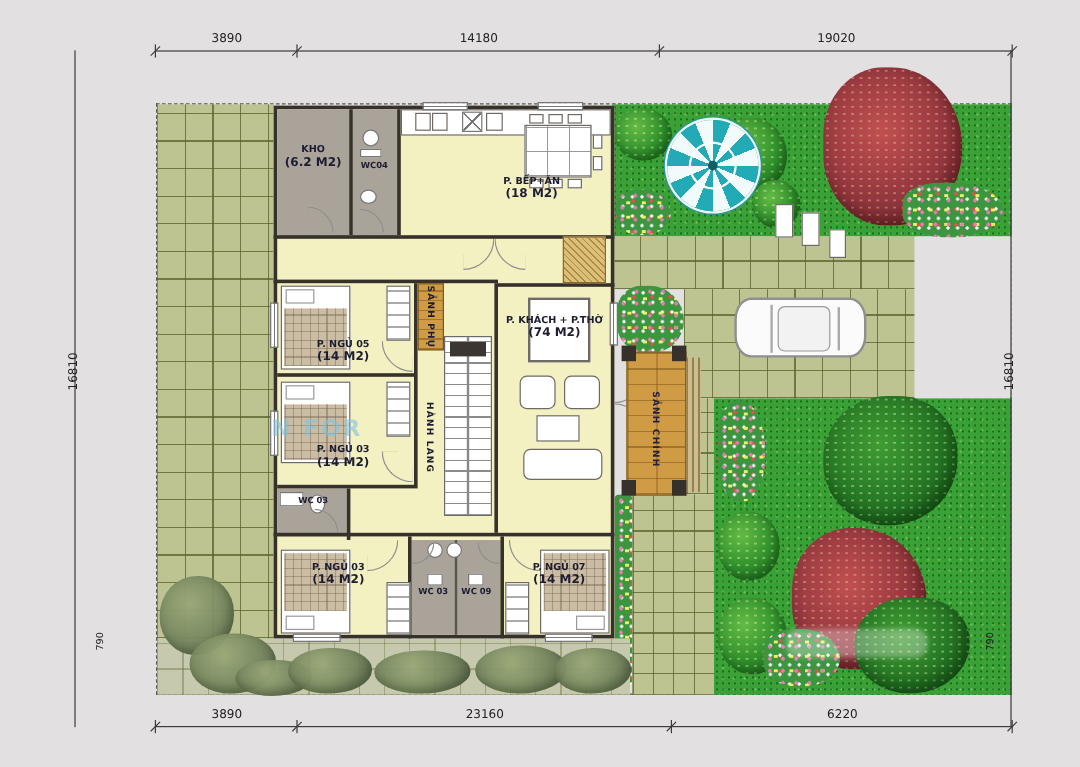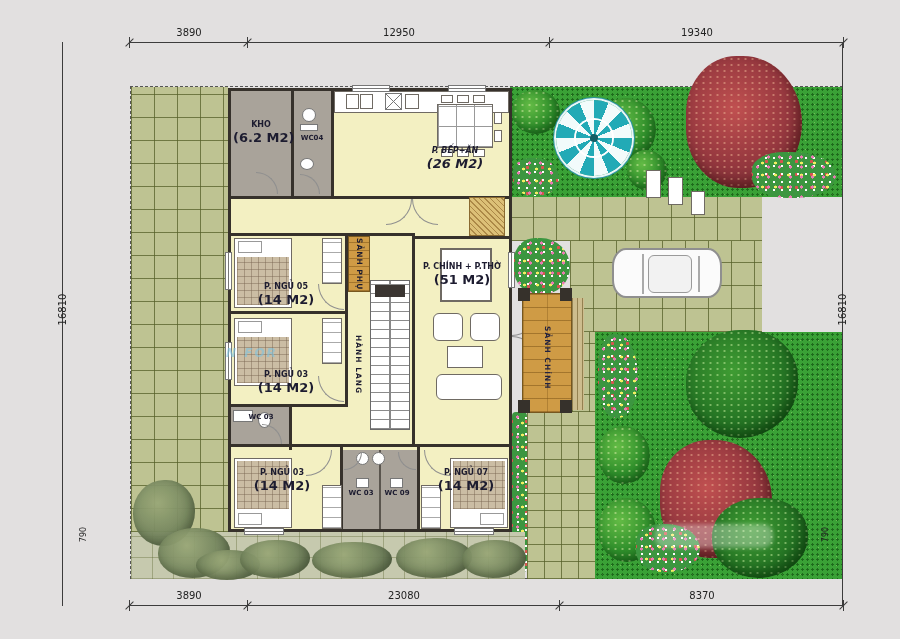--- a/index.html
+++ b/index.html
@@ -74,42 +74,42 @@
   .arc.br { border-radius:0 0 100% 0; border-width:0 1px 1px 0; }
   .winh { background:linear-gradient(to bottom,#fff 40%,#777 40% 60%,#fff 60%); border:1px solid #777; }
   .winv { background:linear-gradient(to right,#fff 40%,#777 40% 60%,#fff 60%); border:1px solid #777; }
   .xsq { background:
     linear-gradient(45deg,transparent 47%,#777 47% 53%,transparent 53%),
     linear-gradient(-45deg,transparent 47%,#777 47% 53%,transparent 53%),#fff; border:1px solid #777; }
 
   
   .rlabel { position:absolute; text-align:center; color:#1d1c30; font-weight:bold;
     font-size:8px; line-height:1.25; white-space:nowrap; }
-  .rlabel .a { display:block; font-size:13px; }
+  .rlabel .a { display:block; font-size:10px; }
   .vlabel { position:absolute; writing-mode:vertical-rl; font-weight:bold; font-size:7.5px;
     color:#1d1c30; display:flex; align-items:center; justify-content:center; letter-spacing:1px; }
 
   
   .dimline { background:#3c3c3c; }
   .tick { position:absolute; width:1px; height:11px; background:#3c3c3c; }
   .slash { position:absolute; width:11px; height:1px; background:#3c3c3c; transform:rotate(-45deg); }
   .dimlabel { position:absolute; font-size:10px; color:#222; text-align:center; }
   .dimlabel.rot { transform:rotate(-90deg); }
 
   
   .umb { border-radius:50%;
     background:repeating-conic-gradient(#22aab6 0 22.5deg,#f2fbfb 22.5deg 45deg);
     box-shadow:0 0 0 2px #e8f6f6,0 0 0 3px #2a93a0; }
   .umb-in { position:absolute; left:26%; top:26%; width:48%; height:48%; border-radius:50%;
     background:repeating-conic-gradient(#22aab6 0 22.5deg,#f2fbfb 22.5deg 45deg);
     box-shadow:0 0 0 2px #fff; }
   .umb-dot { position:absolute; left:45%; top:45%; width:10%; height:10%; border-radius:50%; background:#125e66; }
   .smudge { background:rgba(255,255,255,.32); border-radius:10px; filter:blur(2px); }
-  .wmark { position:absolute; color:rgba(125,195,225,.6); font-weight:bold; font-size:12px;
-    letter-spacing:2px; font-style:italic; }
+  .wmark { position:absolute; color:rgba(125,195,225,.6); font-weight:bold; font-size:19px;
+    letter-spacing:2px; }
   .carbody { background:#fbfbfb; border:2px solid #8f8f8f; border-radius:14px/18px; }
   .fix { position:absolute; background:#fff; border:1px solid #777; }
   .fix.rnd { border-radius:50%; }
 </style>
 </head>
 <body>
 
 <div id="stage">
 
   <div class="abs" style="left:130px;top:86px;width:713px;height:493px;border:1px dashed #555;"></div>
@@ -272,35 +272,35 @@
   <div class="abs wall" style="left:518px;top:400px;width:12px;height:13px;"></div>
   <div class="abs wall" style="left:560px;top:400px;width:12px;height:13px;"></div>
 
   <div class="rlabel" style="left:233px;top:120px;width:56px;">
     <span>KHO</span>
     <span class="a">(6.2 M2)</span>
   </div>
   <div class="rlabel" style="left:294px;top:134px;width:36px;font-size:7px;">
     <span>WC04</span>
   </div>
-  <div class="rlabel" style="left:412px;top:146px;width:86px;font-style:italic;">
+  <div class="rlabel" style="left:400px;top:146px;width:86px;">
     <span>P. BẾP+ĂN</span>
-    <span class="a">(26 M2)</span>
+    <span class="a">(18 M2)</span>
   </div>
   <div class="rlabel" style="left:240px;top:282px;width:92px;">
     <span>P. NGỦ 05</span>
     <span class="a">(14 M2)</span>
   </div>
   <div class="rlabel" style="left:240px;top:370px;width:92px;">
     <span>P. NGỦ 03</span>
     <span class="a">(14 M2)</span>
   </div>
   <div class="rlabel" style="left:412px;top:262px;width:100px;">
-    <span>P. CHÍNH + P.THỜ</span>
-    <span class="a">(51 M2)</span>
+    <span>P. KHÁCH + P.THỜ</span>
+    <span class="a">(74 M2)</span>
   </div>
   <div class="rlabel" style="left:238px;top:413px;width:46px;font-size:7px;">
     <span>WC 03</span>
   </div>
   <div class="rlabel" style="left:236px;top:468px;width:92px;">
     <span>P. NGỦ 03</span>
     <span class="a">(14 M2)</span>
   </div>
   <div class="rlabel" style="left:344px;top:489px;width:34px;font-size:7px;">
     <span>WC 03</span>
@@ -328,35 +328,35 @@
   <div class="abs dimline" style="left:130px;top:42px;width:714px;height:1px;"></div>
   <div class="tick" style="left:129px;top:37px;"></div>
   <div class="tick" style="left:247px;top:37px;"></div>
   <div class="tick" style="left:549px;top:37px;"></div>
   <div class="tick" style="left:843px;top:37px;"></div>
   <div class="slash" style="left:124px;top:42px;"></div>
   <div class="slash" style="left:242px;top:42px;"></div>
   <div class="slash" style="left:544px;top:42px;"></div>
   <div class="slash" style="left:838px;top:42px;"></div>
   <div class="dimlabel" style="left:159px;top:27px;width:60px;">3890</div>
-  <div class="dimlabel" style="left:369px;top:27px;width:60px;">12950</div>
-  <div class="dimlabel" style="left:667px;top:27px;width:60px;">19340</div>
+  <div class="dimlabel" style="left:369px;top:27px;width:60px;">14180</div>
+  <div class="dimlabel" style="left:667px;top:27px;width:60px;">19020</div>
 
   <div class="abs dimline" style="left:130px;top:605px;width:714px;height:1px;"></div>
   <div class="tick" style="left:129px;top:600px;"></div>
   <div class="tick" style="left:247px;top:600px;"></div>
   <div class="tick" style="left:559px;top:600px;"></div>
   <div class="tick" style="left:843px;top:600px;"></div>
   <div class="slash" style="left:124px;top:605px;"></div>
   <div class="slash" style="left:242px;top:605px;"></div>
   <div class="slash" style="left:554px;top:605px;"></div>
   <div class="slash" style="left:838px;top:605px;"></div>
   <div class="dimlabel" style="left:159px;top:590px;width:60px;">3890</div>
-  <div class="dimlabel" style="left:374px;top:590px;width:60px;">23080</div>
-  <div class="dimlabel" style="left:672px;top:590px;width:60px;">8370</div>
+  <div class="dimlabel" style="left:374px;top:590px;width:60px;">23160</div>
+  <div class="dimlabel" style="left:672px;top:590px;width:60px;">6220</div>
 
   <div class="abs dimline" style="left:62px;top:42px;width:1px;height:564px;"></div>
   <div class="dimlabel rot" style="left:44px;top:304px;width:36px;">16810</div>
   <div class="dimlabel rot" style="left:70px;top:530px;width:26px;font-size:8px;">790</div>
 
   <div class="abs dimline" style="left:842px;top:42px;width:1px;height:564px;"></div>
   <div class="dimlabel rot" style="left:824px;top:304px;width:36px;">16810</div>
   <div class="dimlabel rot" style="left:812px;top:530px;width:26px;font-size:8px;">790</div>
 
 </div>

